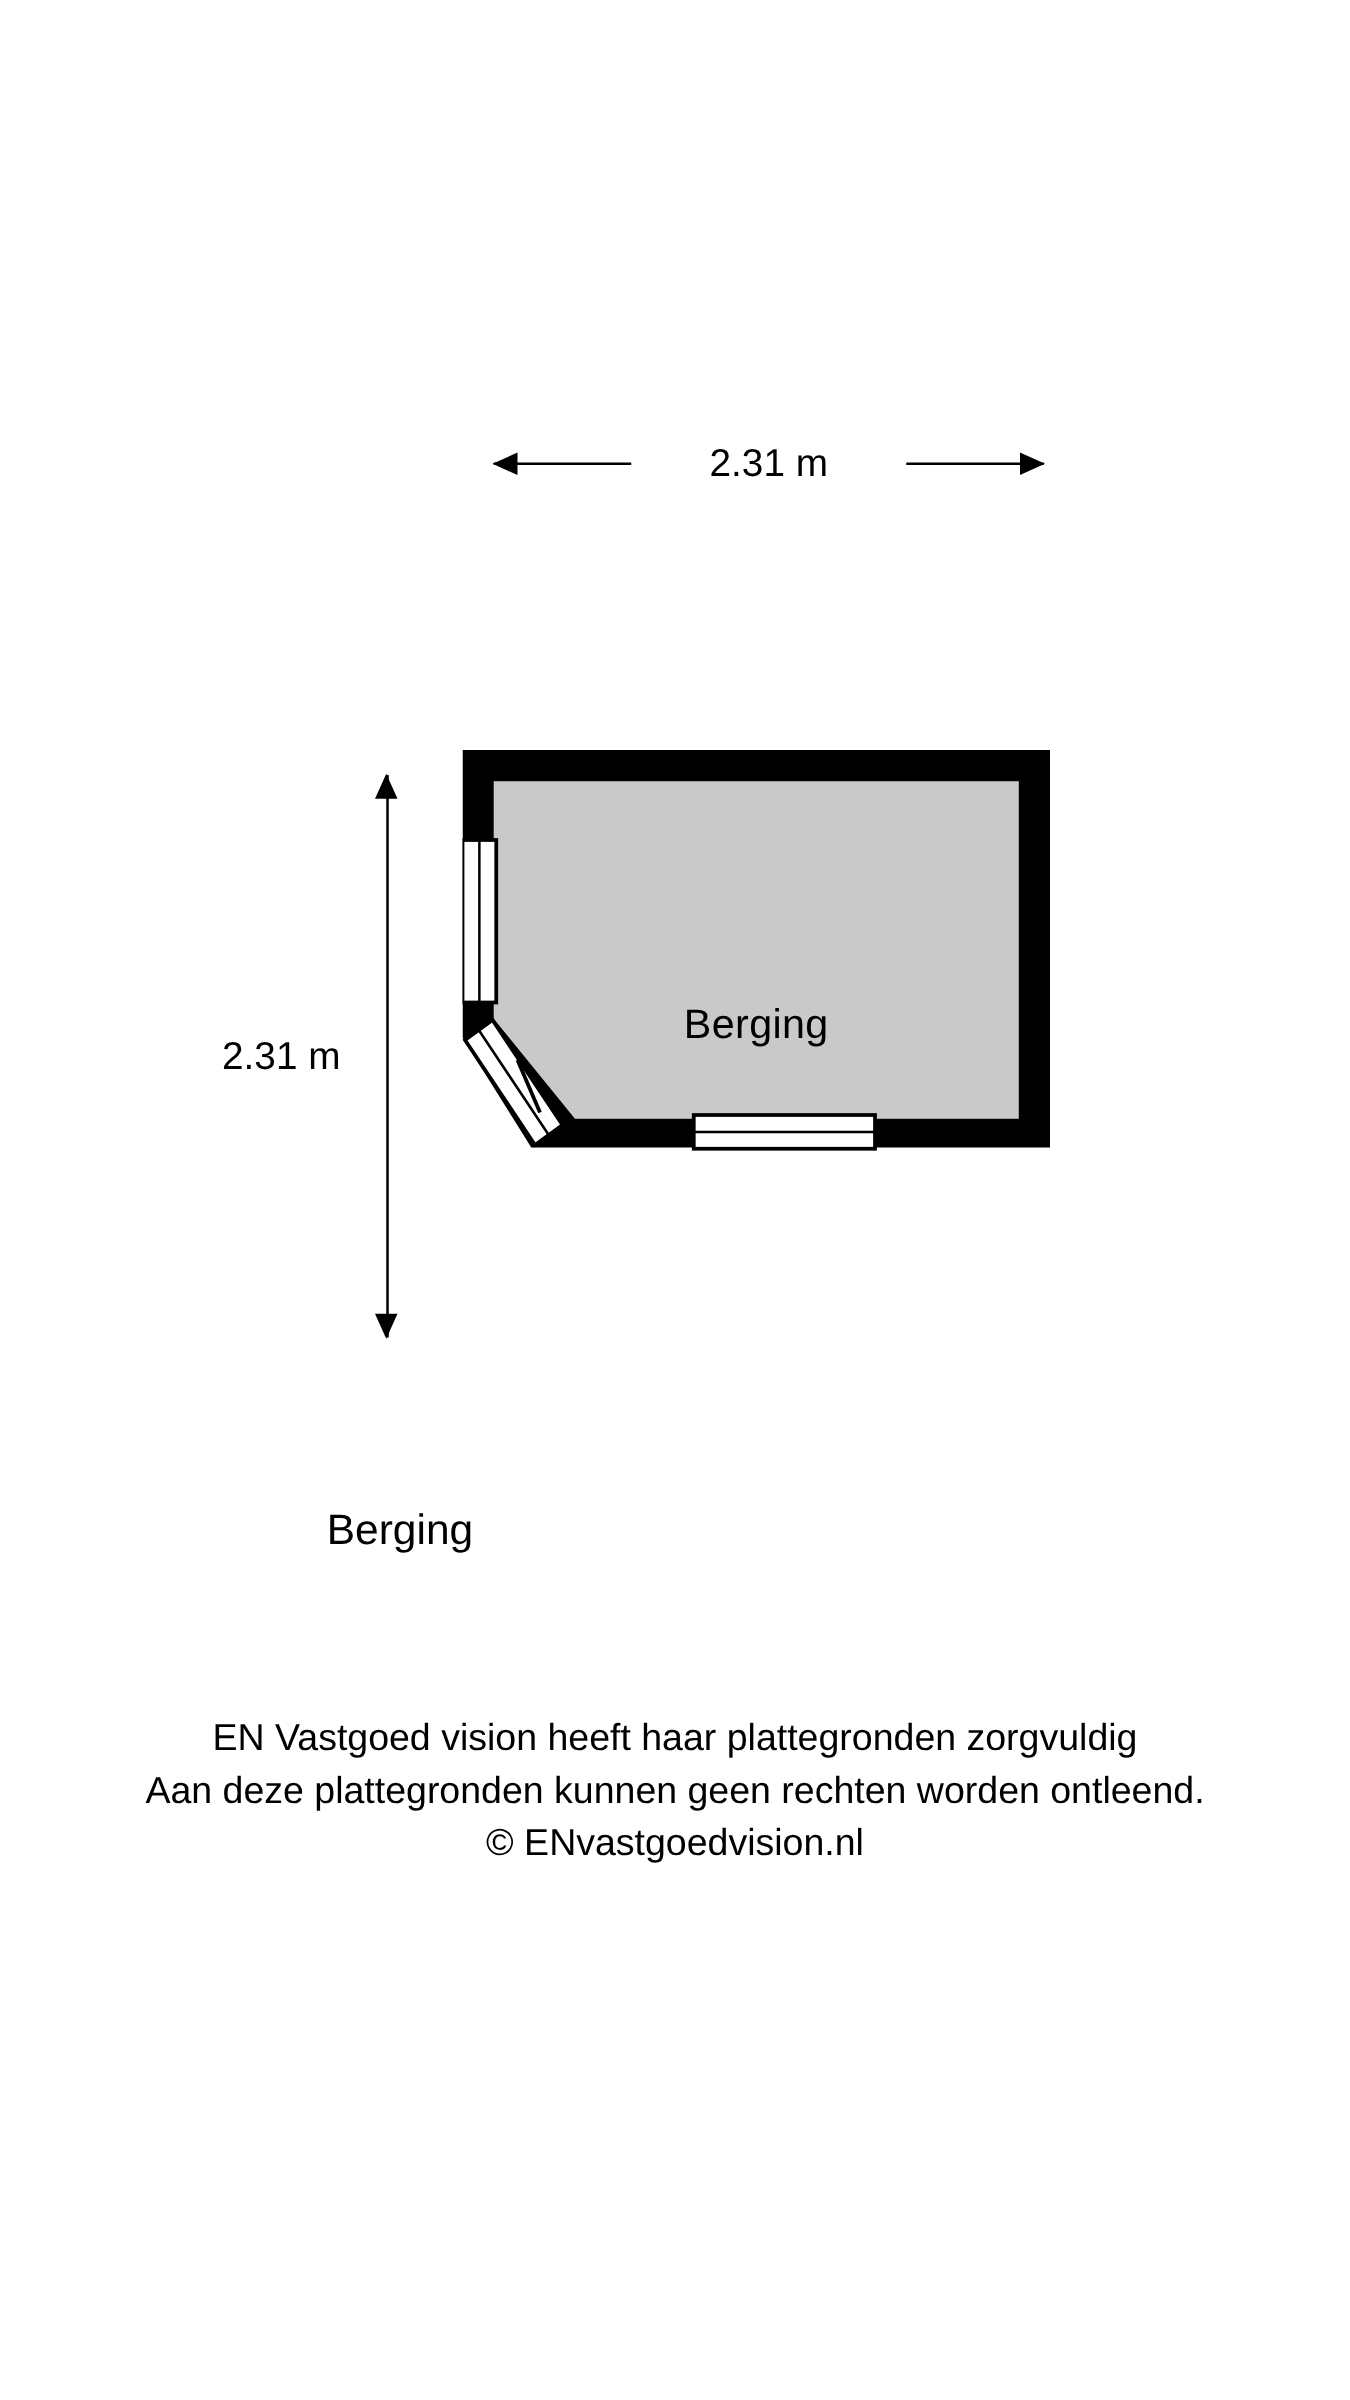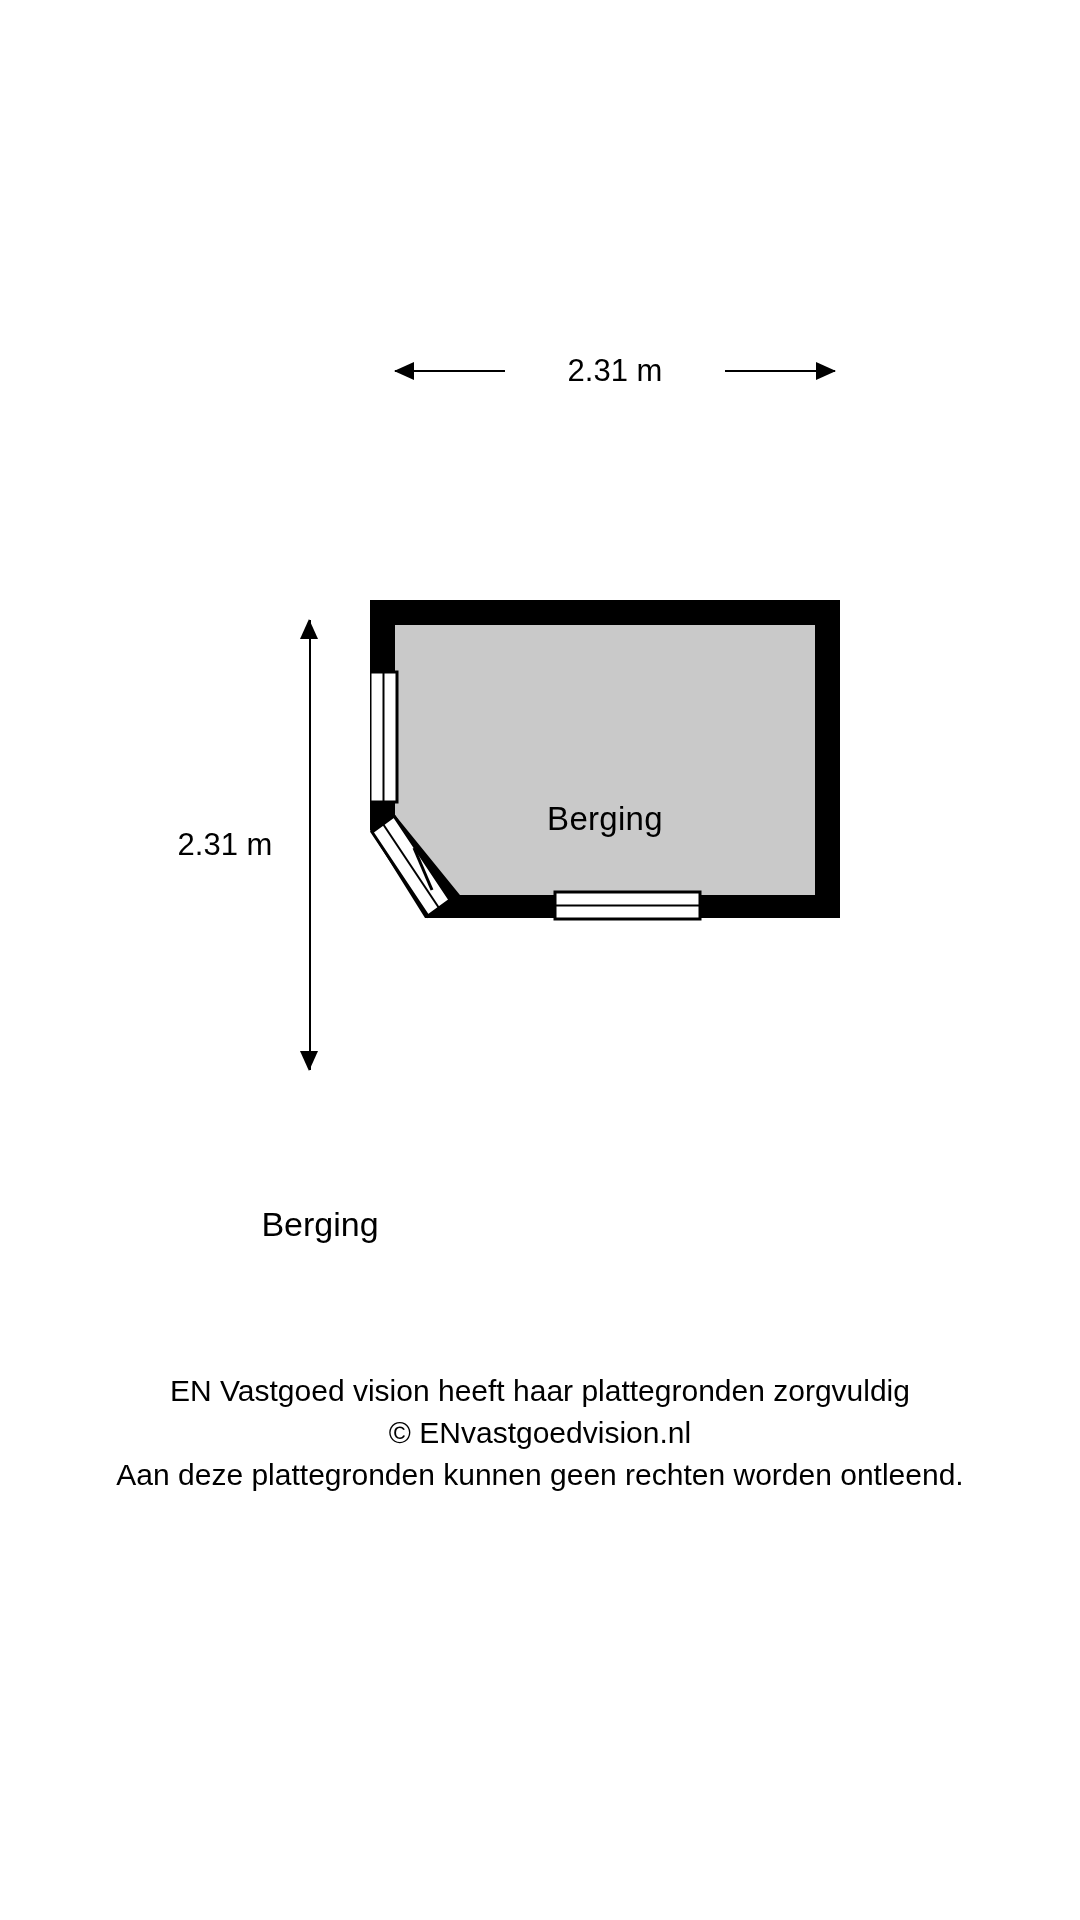--- a/index.html
+++ b/index.html
@@ -207,17 +207,17 @@
       </g>
     </svg>
   </div>
 
   <div id="room-label-inner">Berging</div>
 
   <div id="plan-caption">Berging</div>
 
   <div id="disclaimer">
     <span class="line">EN Vastgoed vision heeft haar plattegronden zorgvuldig</span>
+    <span class="line">Aan deze plattegronden kunnen geen rechten worden ontleend.</span>
     <span class="line">© ENvastgoedvision.nl</span>
-    <span class="line">Aan deze plattegronden kunnen geen rechten worden ontleend.</span>
   </div>
 
 </div>
 
 </body></html>

